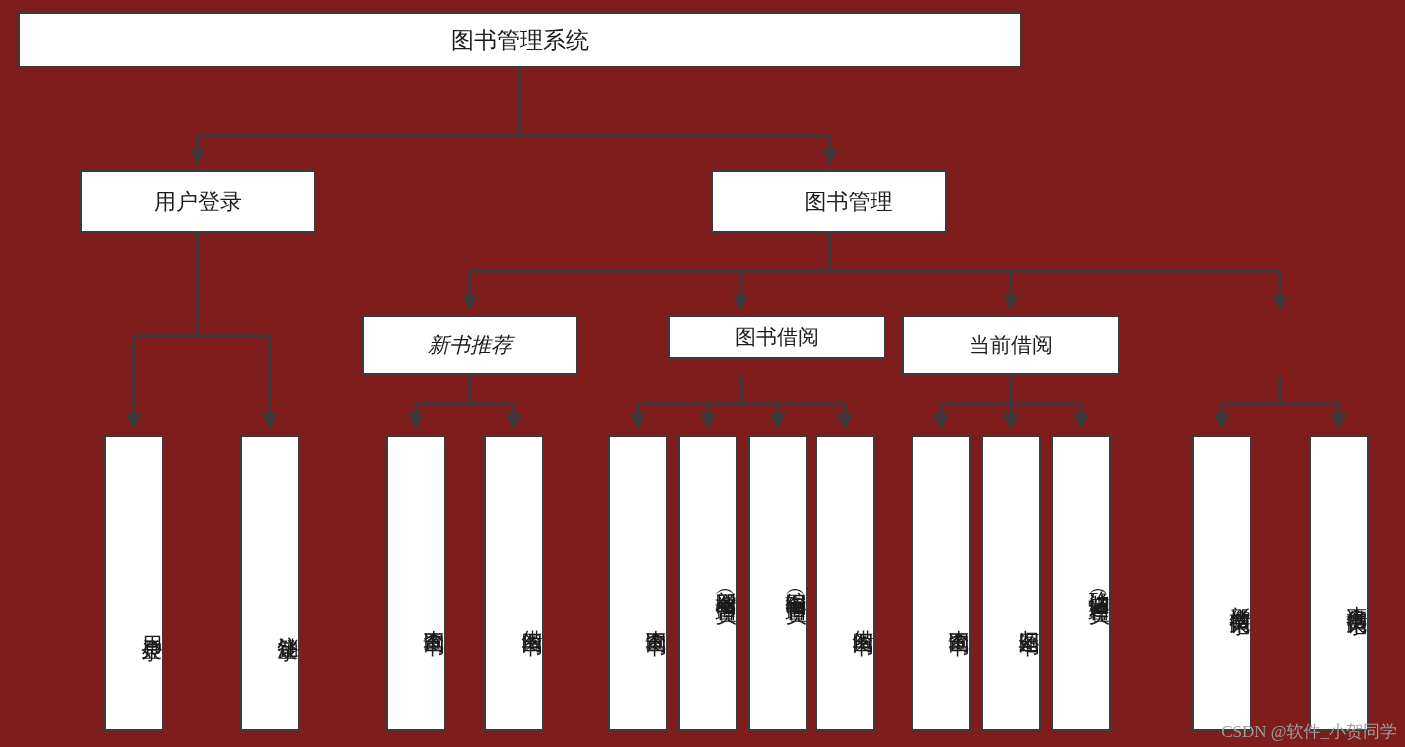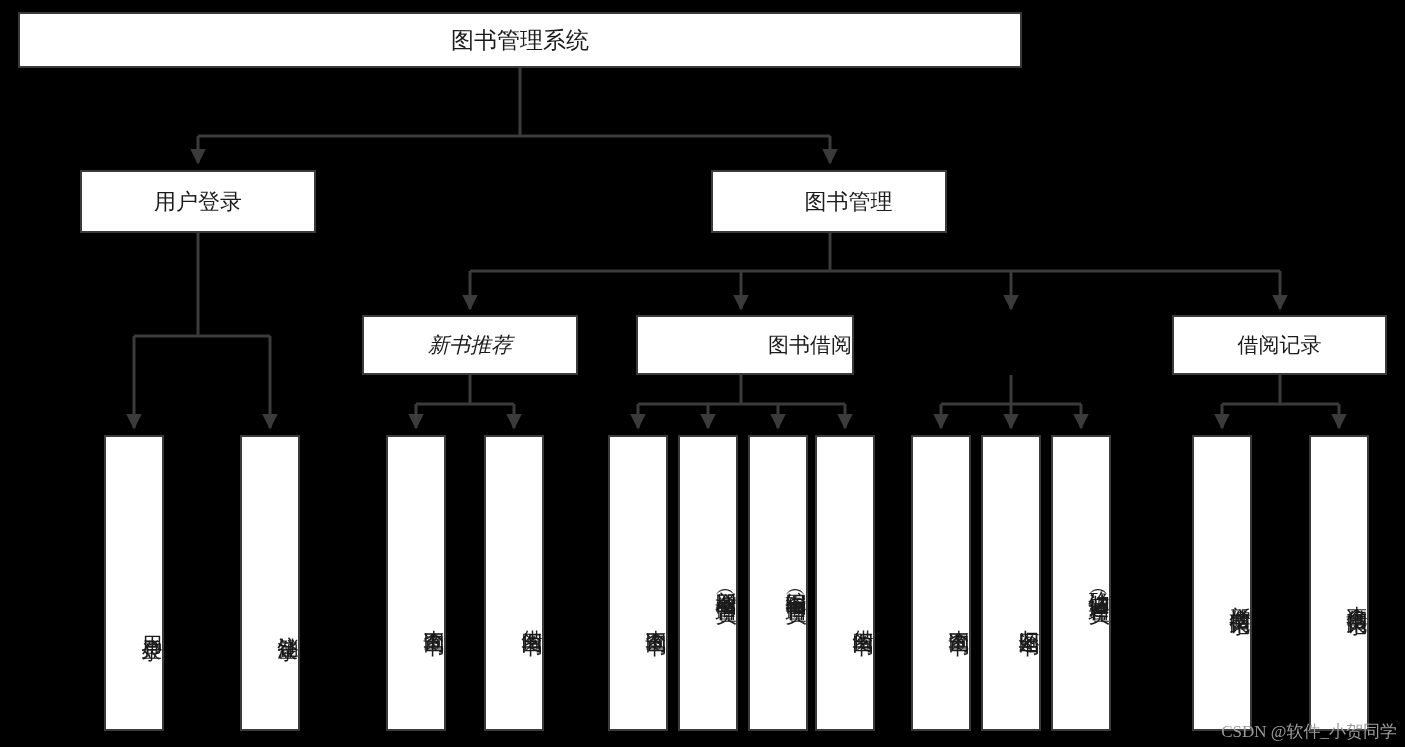--- a/index.html
+++ b/index.html
@@ -8,21 +8,21 @@
     padding: 0;
     background: #ffffff;
   }
   body {
     font-family: "DejaVu Sans", "Liberation Sans", sans-serif;
   }
   #canvas {
     position: relative;
     width: 1405px;
     height: 747px;
-    background: #000000;
+    background: #7f1d1d;
     overflow: hidden;
   }
   svg#edges {
     position: absolute;
     left: 0;
     top: 0;
     width: 1405px;
     height: 747px;
     pointer-events: none;
   }
@@ -134,25 +134,25 @@
   <div class="node lvl2" style="left:80px; top:170px; width:236px; height:63px;">
     <span class="label">用户登录</span>
   </div>
   <div class="node lvl2" style="left:711px; top:170px; width:236px; height:63px;padding-left:39px;">
     <span class="label">图书管理</span>
   </div>
 
   <div class="node lvl3" style="left:362px; top:315px; width:216px; height:60px;font-style:italic;">
     <span class="label">新书推荐</span>
   </div>
-  <div class="node lvl3" style="left:636px; top:315px; width:218px; height:60px;justify-content:flex-end;">
+  <div class="node lvl3" style="left:668px; top:315px; width:218px; height:44px;">
     <span class="label">图书借阅</span>
   </div>
-  <div class="node lvl3" style="left:1172px; top:315px; width:215px; height:60px;">
-    <span class="label">借阅记录</span>
+  <div class="node lvl3" style="left:902px; top:315px; width:218px; height:60px;">
+    <span class="label">当前借阅</span>
   </div>
 
   <div class="node leaf" style="left:104px; top:435px; width:60px; height:296px; padding-top:86px;">
     <span class="label">用户登录</span>
   </div>
   <div class="node leaf" style="left:240px; top:435px; width:60px; height:296px; padding-top:86px;">
     <span class="label">注销登录</span>
   </div>
 
   <div class="node leaf" style="left:386px; top:435px; width:60px; height:296px; padding-top:74px;">

